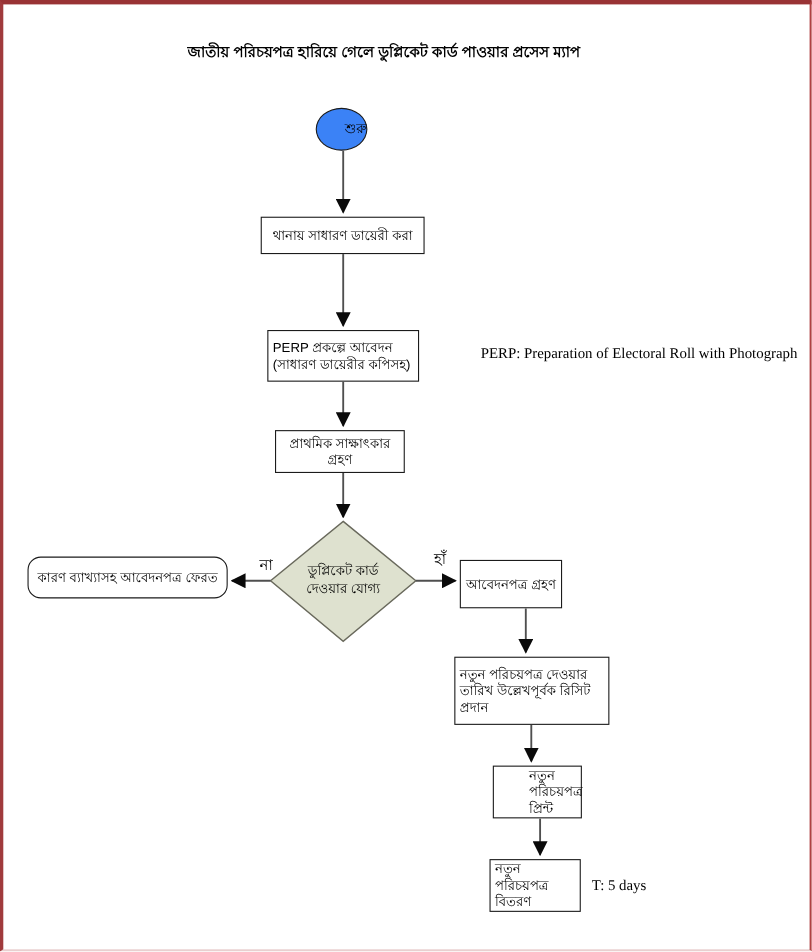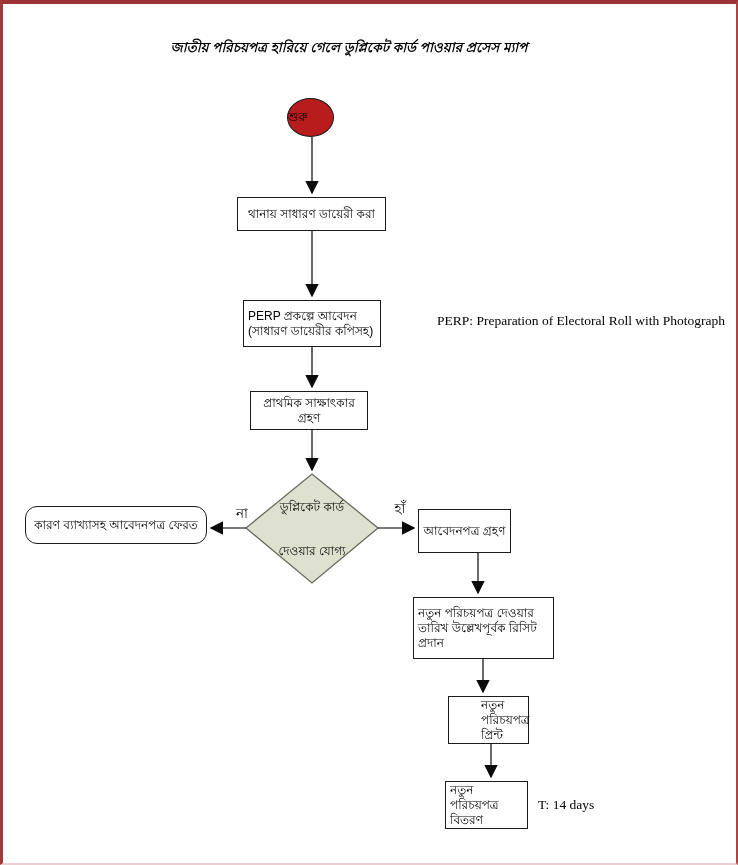--- a/index.html
+++ b/index.html
@@ -21,21 +21,20 @@
     position: absolute;
     left: 0; top: 0;
     width: 731px; height: 859px;
   }
   .title {
     position: absolute;
     left: 0; top: 33px; width: 692px;
     text-align: center;
     font-size: 13.5px;
     font-weight: bold;
-    font-style: italic;
   }
   .box {
     position: absolute;
     box-sizing: border-box;
     background: #ffffff;
     border: 1.8px solid #1b1b1b;
     display: flex;
     align-items: center;
     justify-content: center;
     font-size: 12px;
@@ -44,38 +43,37 @@
   }
   .box.left-text {
     justify-content: flex-start;
     align-items: center;
     text-align: left;
     padding: 2px 4px;
   }
   .oval {
     position: absolute;
     box-sizing: border-box;
-    background: #b91c1c;
+    background: #3b82f6;
     border: 1.6px solid #1b1b1b;
     border-radius: 50%;
     display: flex;
     align-items: center;
-    justify-content: flex-start;
+    justify-content: flex-end;
     font-size: 12px;
   }
   .diamond-label {
     position: absolute;
     display: flex;
     flex-direction: column;
     align-items: center;
-    justify-content: flex-start;
+    justify-content: center;
     font-size: 12px;
     line-height: 1.3;
     text-align: center;
-    gap: 28px;
   }
   .edge-label {
     position: absolute;
     font-size: 13.5px;
     text-align: center;
   }
   .annotation {
     position: absolute;
     font-family: "Liberation Serif", "DejaVu Serif", serif;
     font-size: 13.5px;
@@ -167,15 +165,15 @@
 
   <div id="box-print" class="box left-text">
     <span>নতুন পরিচয়পত্র প্রিন্ট</span>
   </div>
 
   <div id="box-distribute" class="box left-text">
     <span>নতুন পরিচয়পত্র বিতরণ</span>
   </div>
 
   <div id="ann-perp" class="annotation">PERP: Preparation of Electoral Roll with Photograph</div>
-  <div id="ann-t15" class="annotation">T: 14 days</div>
+  <div id="ann-t15" class="annotation">T: 5 days</div>
 
 </div>
 
 </body></html>

